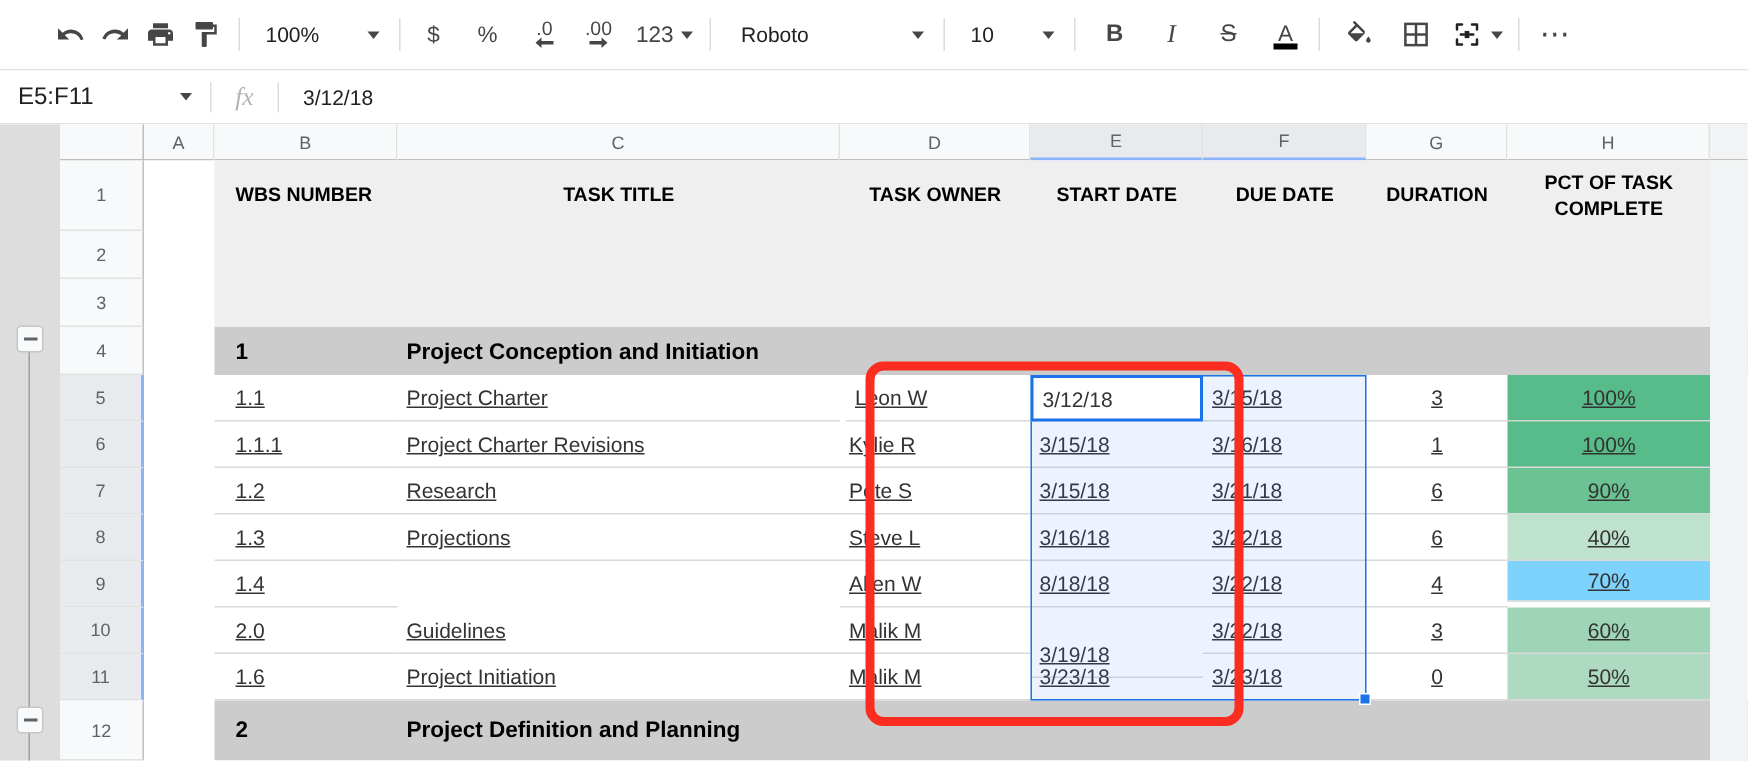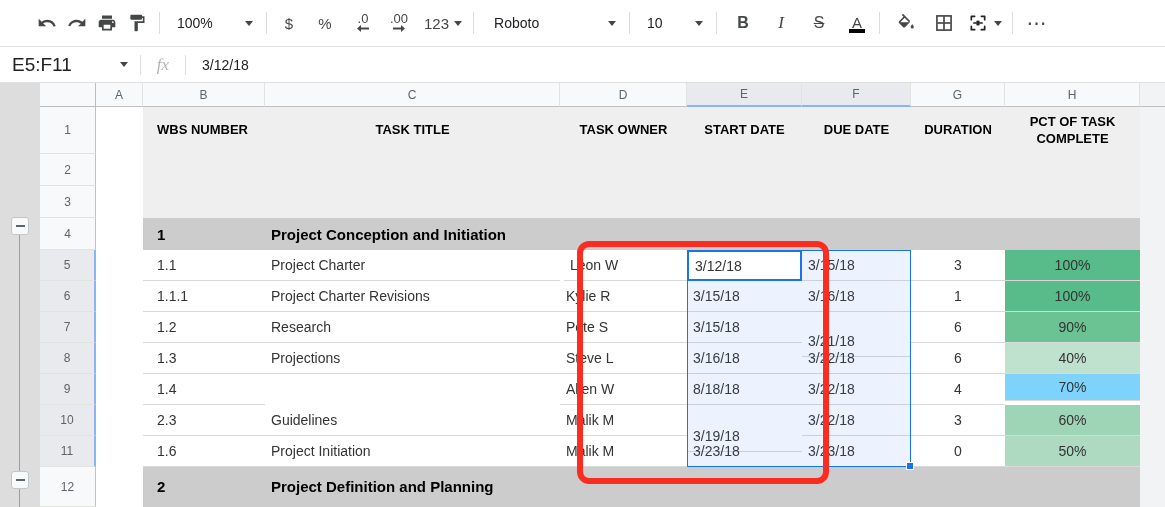--- a/index.html
+++ b/index.html
@@ -60,21 +60,21 @@
   .fbar {
     position: absolute; left: 0; top: 47px;
     width: 1165px; height: 36px;
     background: #ffffff; border-bottom: 1px solid #e0e0e0;
     display: flex; align-items: center;
   }
   .namebox {
     width: 140px; height: 36px; display: flex; align-items: center;
     justify-content: space-between; padding: 0 12px 0 12px; cursor: pointer;
   }
-  .namebox .nb-text { font-size: 19px; color: #202124; }
+  .namebox .nb-text { font-size: 16px; color: #202124; }
   .fbar-sep { width: 1px; height: 20px; background: #dadce0; flex: none; }
   .fx {
     width: 44px; text-align: center; font-size: 17px; font-style: italic;
     color: #b4b4b4; font-family: "Liberation Serif", serif;
   }
   .fbar-input {
     flex: 1; height: 36px; display: flex; align-items: center;
     padding-left: 16px; font-size: 14px; color: #202124; cursor: text;
   }
 
@@ -138,21 +138,21 @@
     width: 1069px; height: 400px;
     background: #ffffff; overflow: hidden;
   }
   .cell {
     position: absolute;
     display: flex; align-items: center;
     font-size: 14px; color: #333333;
     padding: 0 6px;
     overflow: hidden; white-space: nowrap;
   }
-  .cell.bdr-b { border-bottom: 1px solid #d9d9d9; }
+  .cell.bdr-b { border-bottom: 1px solid #d9d9d9; text-decoration: underline; }
   .cell.ctr { justify-content: center; }
   .cell.hdrtxt {
     font-weight: bold; font-size: 13px; color: #000; justify-content: center;
     text-align: center; white-space: normal; line-height: 1.25;
   }
   .cell.section { font-weight: bold; font-size: 15px; color: #000; }
   .band { position: absolute; }
 
   
   .sel-fill {
@@ -378,40 +378,40 @@
     <div class="cell bdr-b" style="left:464px;top:174px;width:127px;height:31px">Kylie R</div>
     <div class="cell bdr-b" style="left:591px;top:174px;width:115px;height:31px">3/15/18</div>
     <div class="cell bdr-b" style="left:706px;top:174px;width:109px;height:31px">3/16/18</div>
     <div class="cell bdr-b ctr" style="left:815px;top:174px;width:94px;height:31px">1</div>
     <div class="cell bdr-b ctr" style="left:909px;top:174px;width:135px;height:31px;background:#57bb8a">100%</div>
 
     <div class="cell bdr-b" style="left:47px;top:205px;width:122px;height:31px;padding-left:14px">1.2</div>
     <div class="cell bdr-b" style="left:169px;top:205px;width:295px;height:31px">Research</div>
     <div class="cell bdr-b" style="left:464px;top:205px;width:127px;height:31px">Pete S</div>
     <div class="cell bdr-b" style="left:591px;top:205px;width:115px;height:31px">3/15/18</div>
-    <div class="cell bdr-b" style="left:706px;top:219px;width:109px;height:31px">3/21/18</div>
+    <div class="cell bdr-b" style="left:706px;top:205px;width:109px;height:31px">3/21/18</div>
     <div class="cell bdr-b ctr" style="left:815px;top:205px;width:94px;height:31px">6</div>
     <div class="cell bdr-b ctr" style="left:909px;top:205px;width:135px;height:31px;background:#6bc292">90%</div>
 
     <div class="cell bdr-b" style="left:47px;top:236px;width:122px;height:31px;padding-left:14px">1.3</div>
     <div class="cell bdr-b" style="left:169px;top:236px;width:295px;height:31px">Projections</div>
     <div class="cell bdr-b" style="left:464px;top:236px;width:127px;height:31px">Steve L</div>
     <div class="cell bdr-b" style="left:591px;top:236px;width:115px;height:31px">3/16/18</div>
     <div class="cell bdr-b" style="left:706px;top:236px;width:109px;height:31px">3/22/18</div>
     <div class="cell bdr-b ctr" style="left:815px;top:236px;width:94px;height:31px">6</div>
     <div class="cell bdr-b ctr" style="left:909px;top:236px;width:135px;height:31px;background:#bfe2cf">40%</div>
 
     <div class="cell bdr-b" style="left:47px;top:267px;width:122px;height:31px;padding-left:14px">1.4</div>
     <div class="cell bdr-b" style="left:464px;top:267px;width:127px;height:31px">Allen W</div>
     <div class="cell bdr-b" style="left:591px;top:267px;width:115px;height:31px">8/18/18</div>
     <div class="cell bdr-b" style="left:706px;top:267px;width:109px;height:31px">3/22/18</div>
     <div class="cell bdr-b ctr" style="left:815px;top:267px;width:94px;height:31px">4</div>
     <div class="cell bdr-b ctr" style="left:909px;top:267px;width:135px;height:27px;background:#7dd3fc">70%</div>
 
-    <div class="cell bdr-b" style="left:47px;top:298px;width:122px;height:31px;padding-left:14px">2.3</div>
+    <div class="cell bdr-b" style="left:47px;top:298px;width:122px;height:31px;padding-left:14px">2.0</div>
     <div class="cell bdr-b" style="left:169px;top:298px;width:295px;height:31px">Guidelines</div>
     <div class="cell bdr-b" style="left:464px;top:298px;width:127px;height:31px">Malik M</div>
     <div class="cell bdr-b" style="left:591px;top:314px;width:115px;height:31px">3/19/18</div>
     <div class="cell bdr-b" style="left:706px;top:298px;width:109px;height:31px">3/22/18</div>
     <div class="cell bdr-b ctr" style="left:815px;top:298px;width:94px;height:31px">3</div>
     <div class="cell bdr-b ctr" style="left:909px;top:298px;width:135px;height:31px;background:#9fd5b7">60%</div>
 
     <div class="cell bdr-b" style="left:47px;top:329px;width:122px;height:31px;padding-left:14px">1.6</div>
     <div class="cell bdr-b" style="left:169px;top:329px;width:295px;height:31px">Project Initiation</div>
     <div class="cell bdr-b" style="left:464px;top:329px;width:127px;height:31px">Malik M</div>

